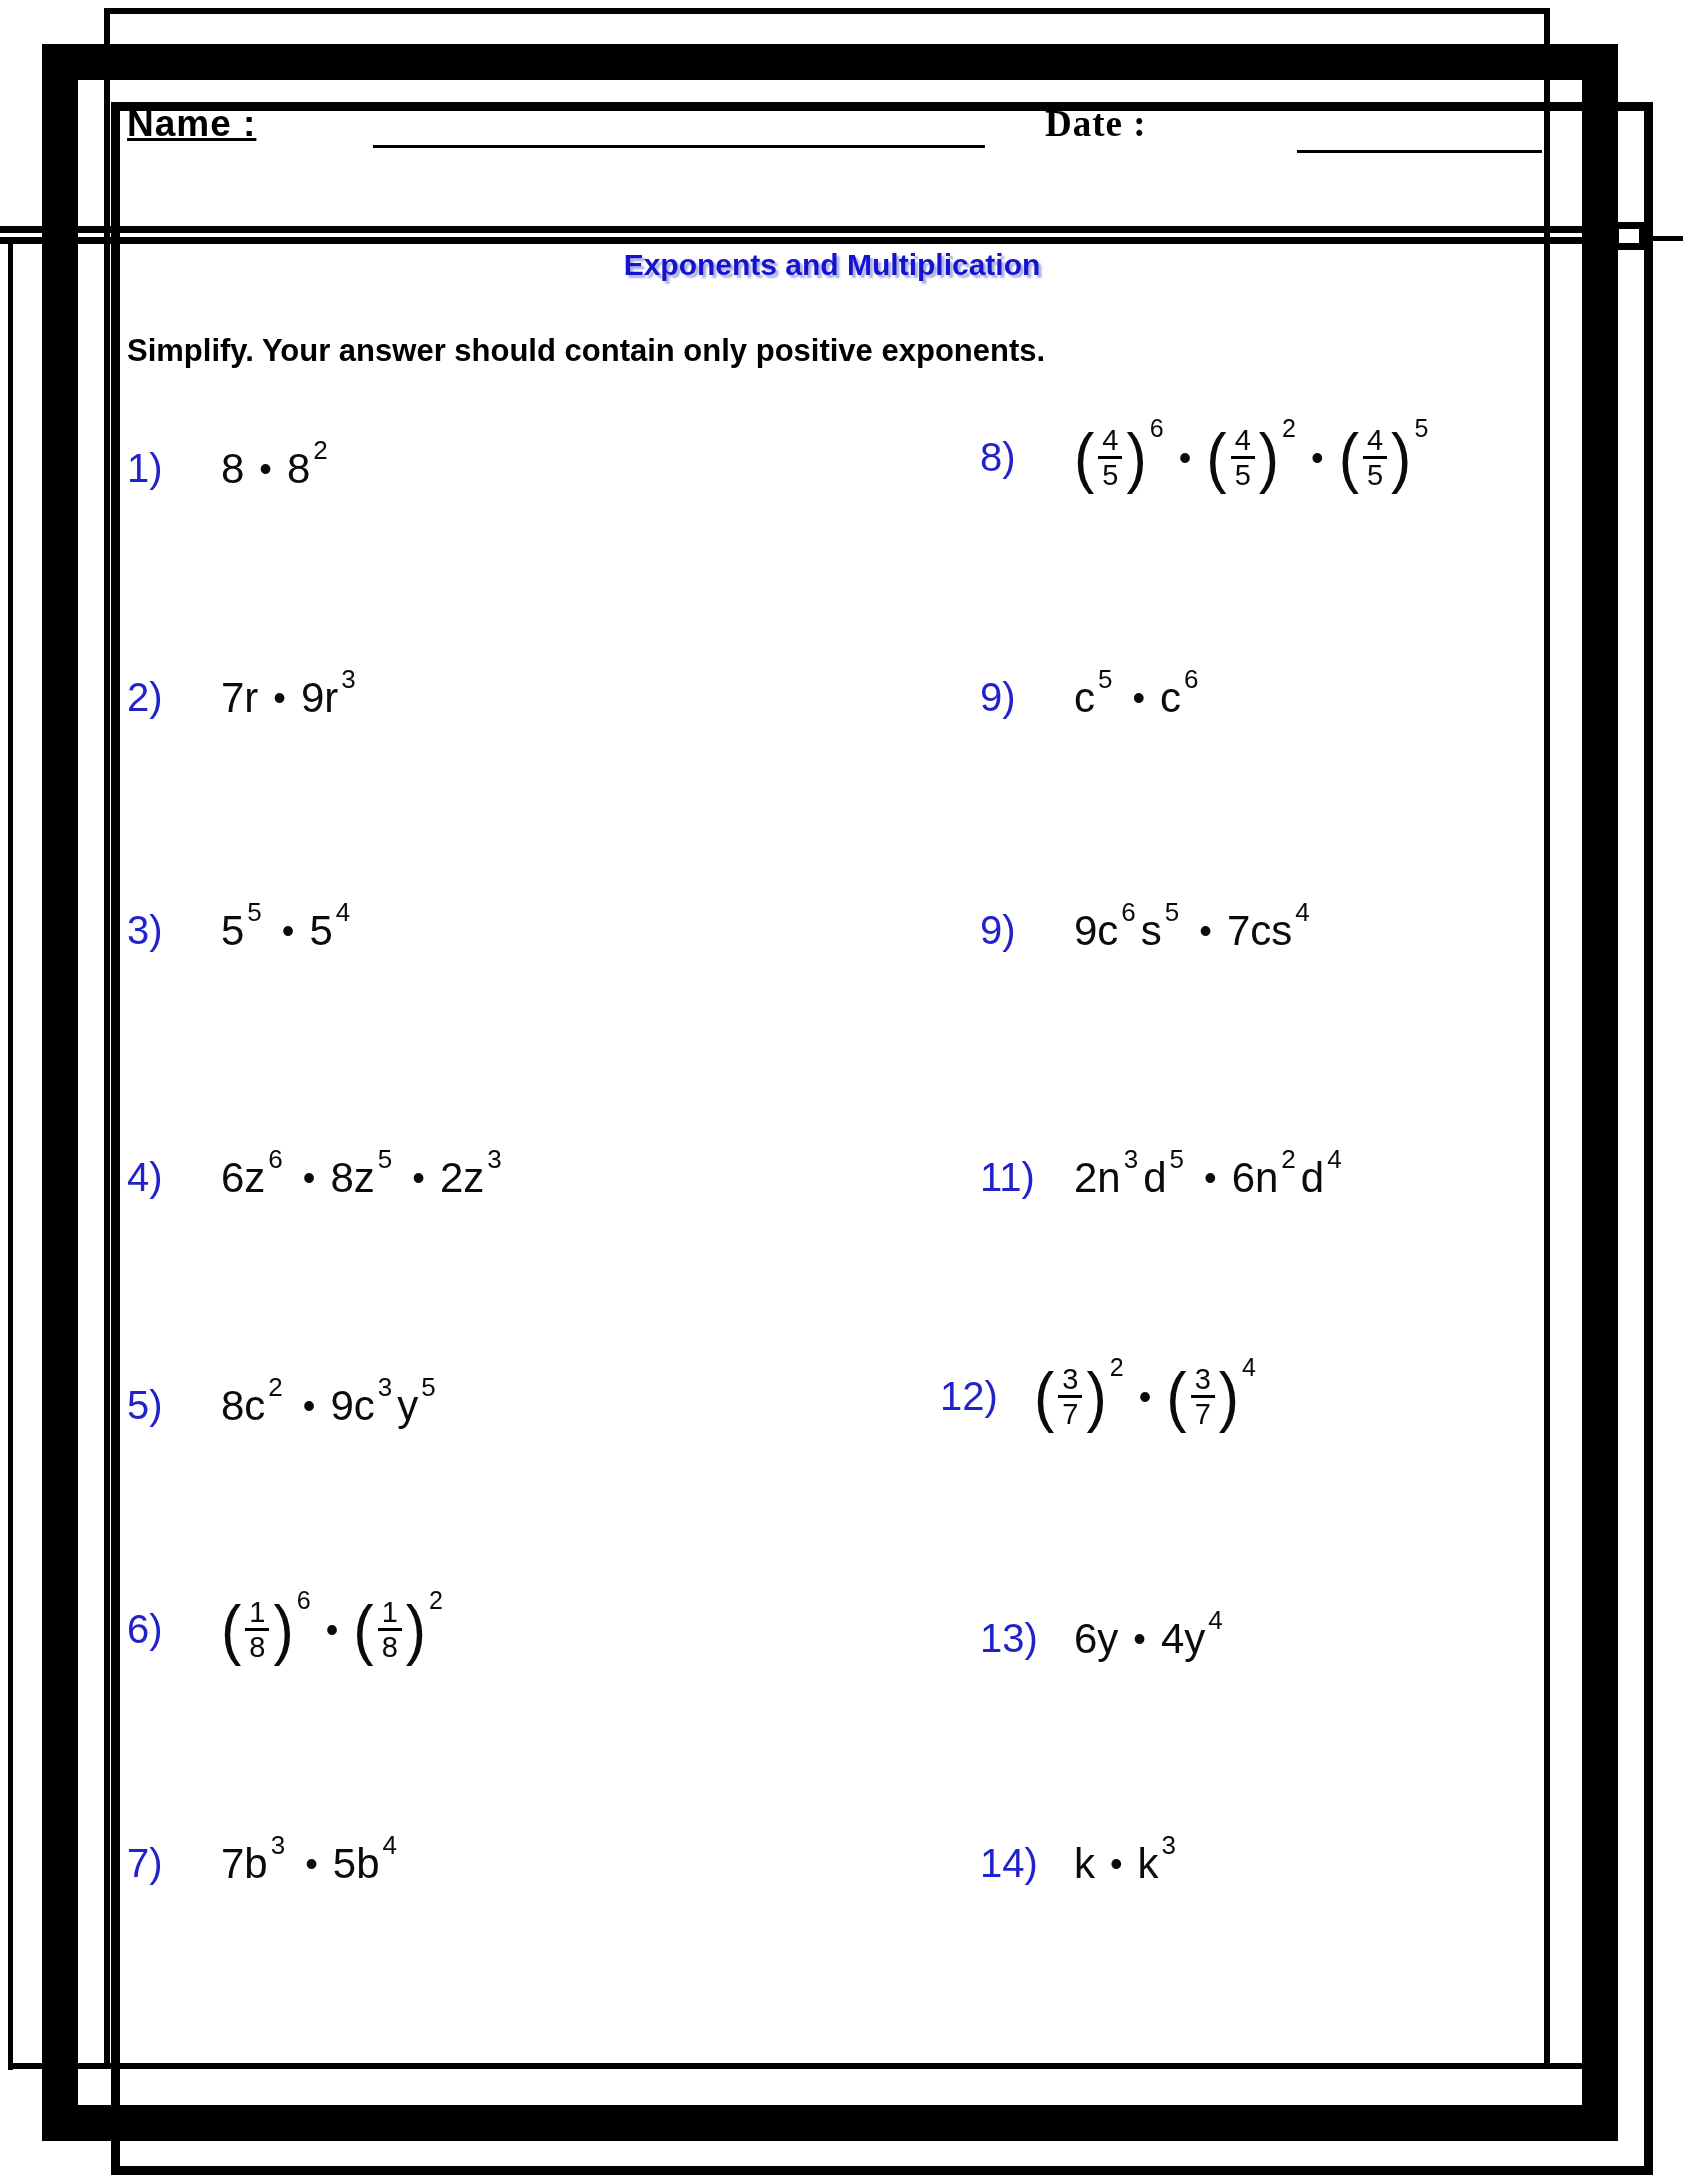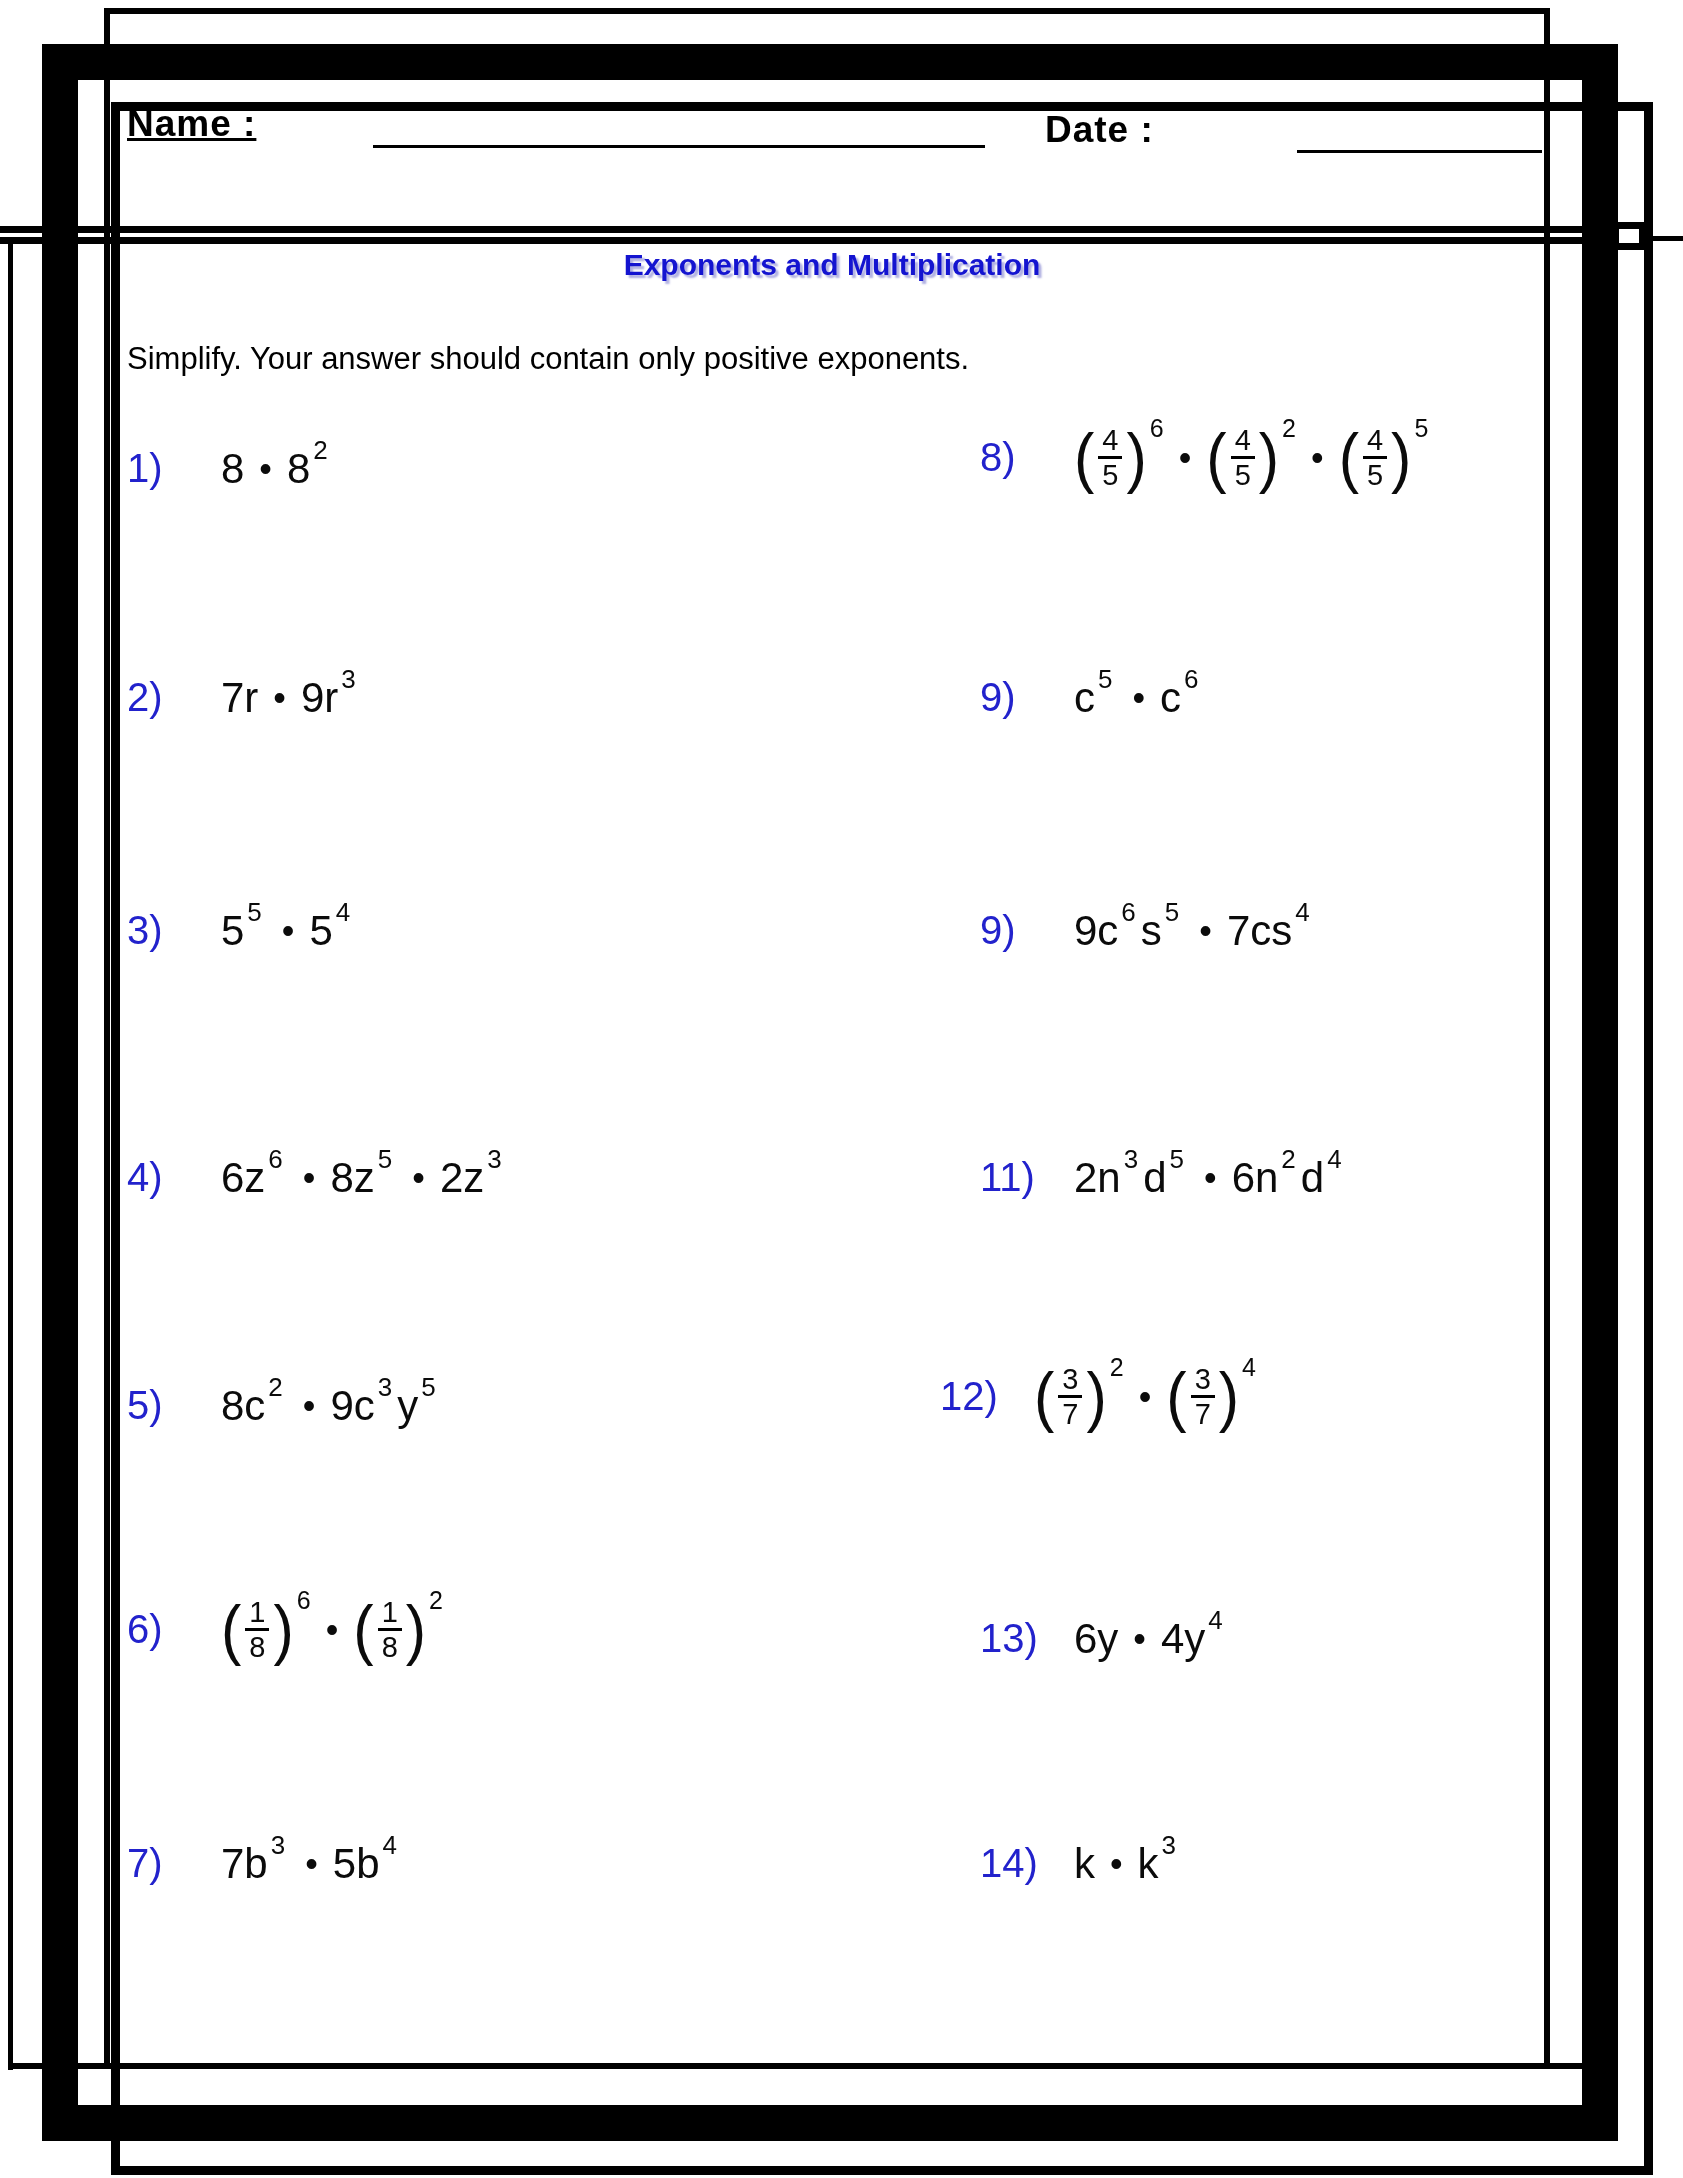--- a/index.html
+++ b/index.html
@@ -15,28 +15,28 @@
   #frame-inner{left:111px;top:102px;width:1542px;height:2073px;border:9px solid #000;box-sizing:border-box;background:transparent;}
   #left-thin-line{left:8px;top:238px;width:5px;height:1832px;background:#000;}
   #bottom-thin-line{left:8px;top:2063px;width:1610px;height:6px;background:#000;}
   #sep-line-1{left:0;top:226px;width:1618px;height:7px;background:#000;z-index:6;}
   #sep-line-2{left:0;top:237px;width:1618px;height:7px;background:#000;z-index:6;}
   #sep-notch{left:1612px;top:222px;width:34px;height:28px;border:7px solid #000;background:#fff;box-sizing:border-box;z-index:7;}
   #sep-dash{left:1645px;top:236px;width:38px;height:5px;background:#000;z-index:6;}
   
   .hdr-label{font-size:37px;font-weight:700;letter-spacing:1px;}
   #name-label{left:127px;top:103px;text-decoration:underline;}
-  #date-label{left:1045px;top:109px;}
+  #date-label{left:1045px;top:102px;font-family:Liberation Serif, serif;}
   #name-line{left:373px;top:145px;width:612px;height:3px;background:#000;}
   #date-line{left:1297px;top:150px;width:245px;height:3px;background:#000;}
   
   #worksheet-title{left:119px;top:248px;width:1426px;text-align:center;
     font-size:30px;font-weight:700;color:#1414d0;
     text-shadow:3px 3px 2px rgba(110,110,200,0.55);}
-  #instruction-text{left:127px;top:341px;font-size:31px;font-weight:400;}
+  #instruction-text{left:127px;top:333px;font-size:31px;font-weight:700;}
   
   .prob{position:absolute;display:flex;align-items:center;}
   .pnum{color:#2222cc;font-size:40px;width:94px;flex:0 0 94px;}
   .expr{display:flex;align-items:center;font-size:42px;color:#0b0b0b;}
   .base{line-height:1;}
   .sup{font-size:26px;position:relative;top:-19px;margin:0 5px 0 3px;line-height:1;}
   .dot{font-size:36px;margin:0 15px;line-height:1;}
   .fgroup{display:inline-flex;align-items:center;}
   .paren{font-size:61px;font-weight:400;line-height:0.95;transform:scaleY(1.08);}
   .frac{display:inline-flex;flex-direction:column;align-items:center;font-size:29px;line-height:1.12;margin:0 4px;}

